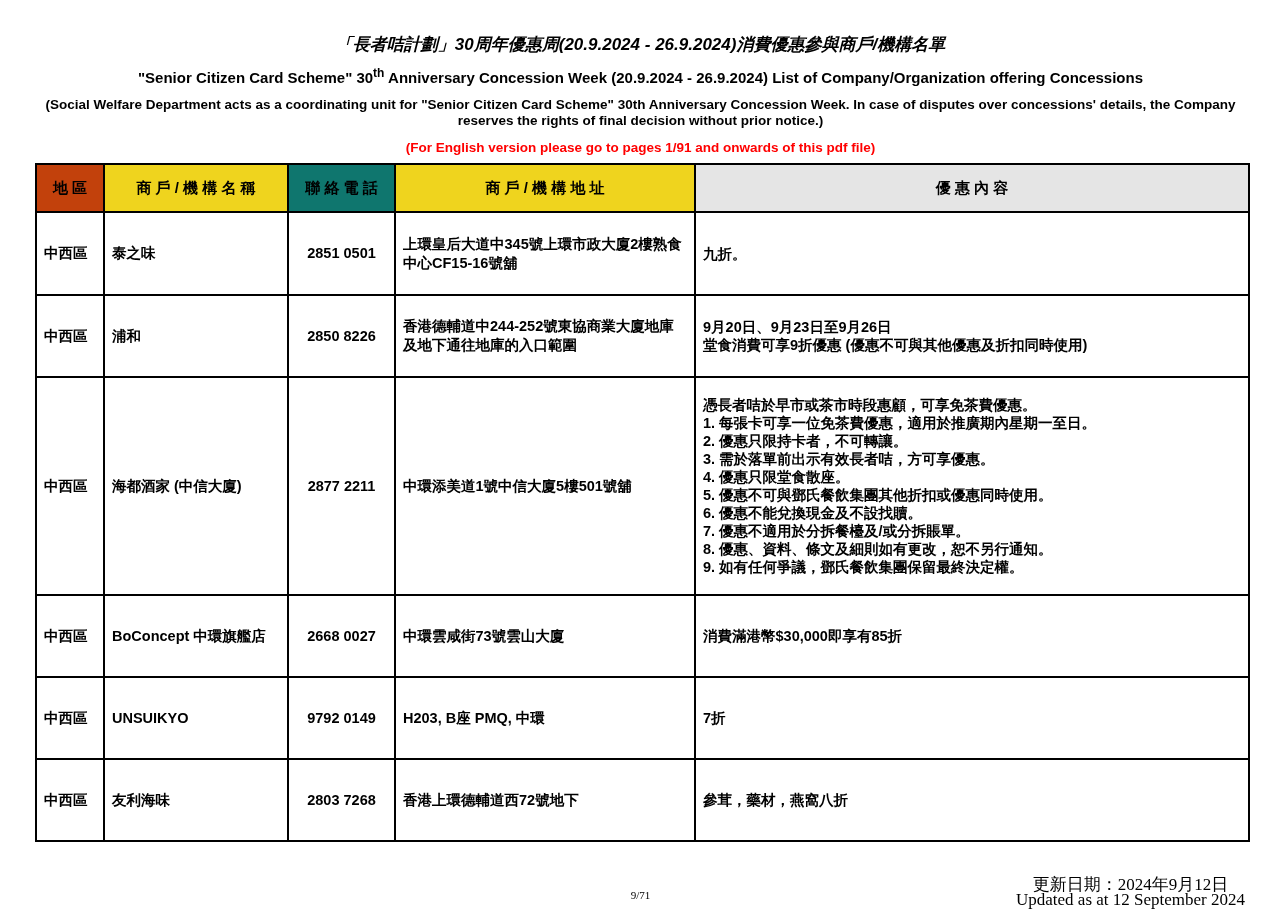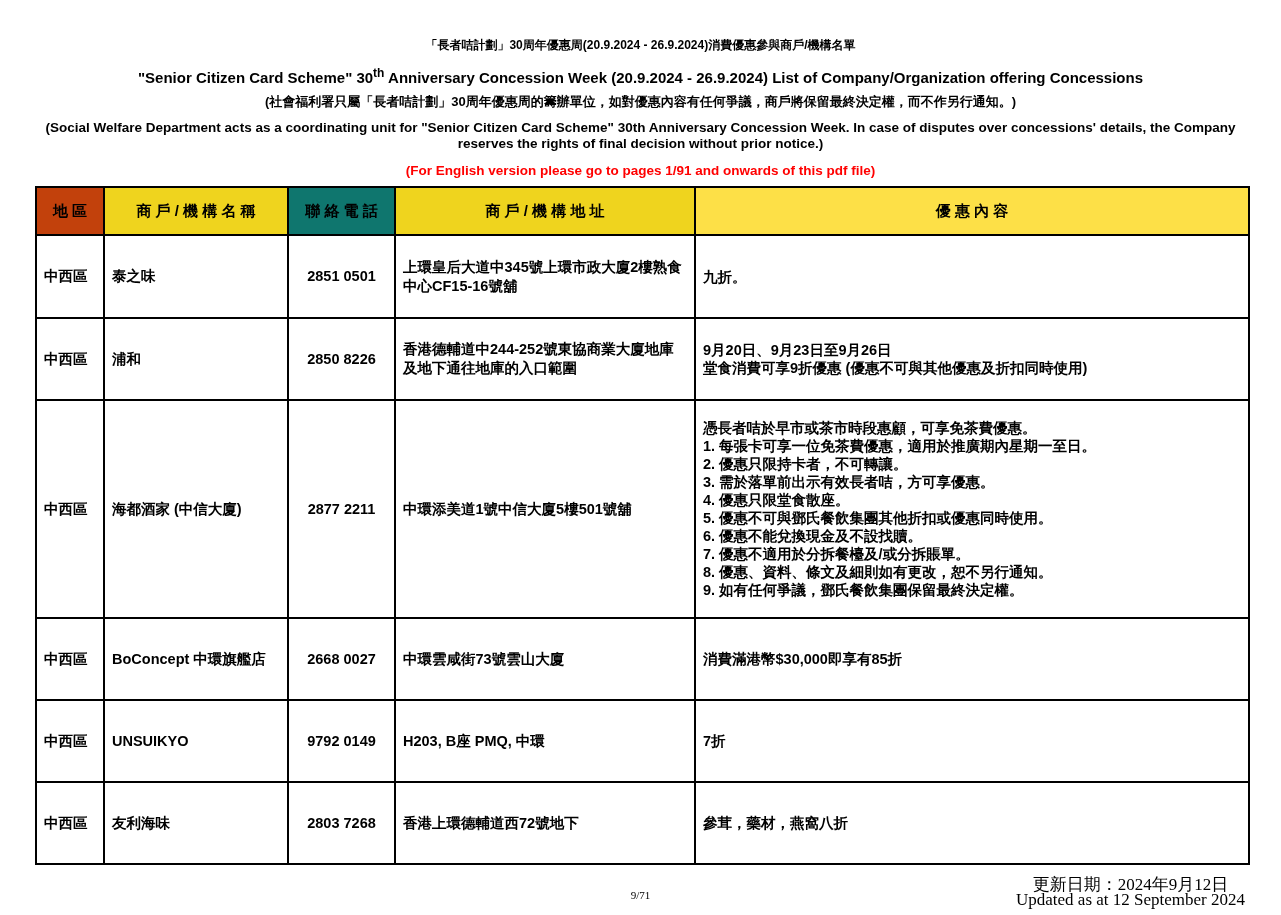--- a/index.html
+++ b/index.html
@@ -6,21 +6,21 @@
   html, body { margin: 0; padding: 0; }
   body {
     width: 1281px; height: 915px;
     background: #ffffff;
     font-family: "Liberation Sans", "DejaVu Sans", sans-serif;
   }
   .page { position: relative; width: 1281px; height: 915px; overflow: hidden; }
 
   
   .titles { padding-top: 36px; text-align: center; font-weight: bold; color: #000; }
-  .t-zh   { font-size: 12px; line-height: 18px; margin-bottom: 10px; }
+  .t-zh   { font-size: 17px; line-height: 18px; margin-bottom: 10px; font-style: italic; }
   .t-en   { font-size: 15px; line-height: 18px; margin-bottom: 7px; }
   .t-en sup { font-size: 12px; }
   .d-zh   { font-size: 13px; line-height: 16px; margin-bottom: 1px; }
   .d-en   { font-size: 13.5px; line-height: 16px; width: 1212px; margin: 10px auto; }
   .n-red  { font-size: 13.5px; line-height: 17px; margin-top: 1px; }
 
   
   table.concessions {
     border-collapse: collapse;
     table-layout: fixed;
@@ -76,40 +76,39 @@
   }
 </style>
 </head>
 <body>
 
 <div class="page">
 
   <div class="titles">
     <div class="t-zh">「長者咭計劃」30周年優惠周(20.9.2024 - 26.9.2024)消費優惠參與商戶/機構名單</div>
     <div class="t-en"><span>"Senior Citizen Card Scheme" 30</span><sup>th</sup><span> Anniversary Concession Week (20.9.2024 - 26.9.2024) List of Company/Organization offering Concessions</span></div>
-    <div class="d-zh">(社會福利署只屬「長者咭計劃」30周年優惠周的籌辦單位，如對優惠內容有任何爭議，商戶將保留最終決定權，而不作另行通知。)</div>
     <div class="d-en">(Social Welfare Department acts as a coordinating unit for "Senior Citizen Card Scheme" 30th Anniversary Concession Week. In case of disputes over concessions'  details, the Company reserves the rights of final decision without prior notice.)</div>
     <div class="n-red" style="color: rgb(255, 0, 0);">(For English version please go to pages 1/91 and onwards of this pdf file)</div>
   </div>
 
   <table class="concessions">
     <colgroup>
         <col>
         <col>
         <col>
         <col>
         <col>
       </colgroup>
     <thead>
       <tr>
         <th style="background: #c2410c;">地 區</th>
         <th style="background: rgb(239, 212, 30);">商 戶 / 機 構 名 稱</th>
         <th style="background: #0f766e;">聯 絡 電 話</th>
         <th style="background: rgb(239, 212, 30);">商 戶 / 機 構 地 址</th>
-        <th style="background: #fde047;">優 惠 內 容</th>
+        <th style="background: #e5e5e5;">優 惠 內 容</th>
       </tr>
     </thead>
     <tbody>
         <tr>
           <td class="col-district">中西區</td>
           <td class="col-name">泰之味</td>
           <td class="col-phone">2851 0501</td>
           <td class="col-address">上環皇后大道中345號上環市政大廈2樓熟食中心CF15-16號舖</td>
           <td class="col-concession">九折。</td>
         </tr>

